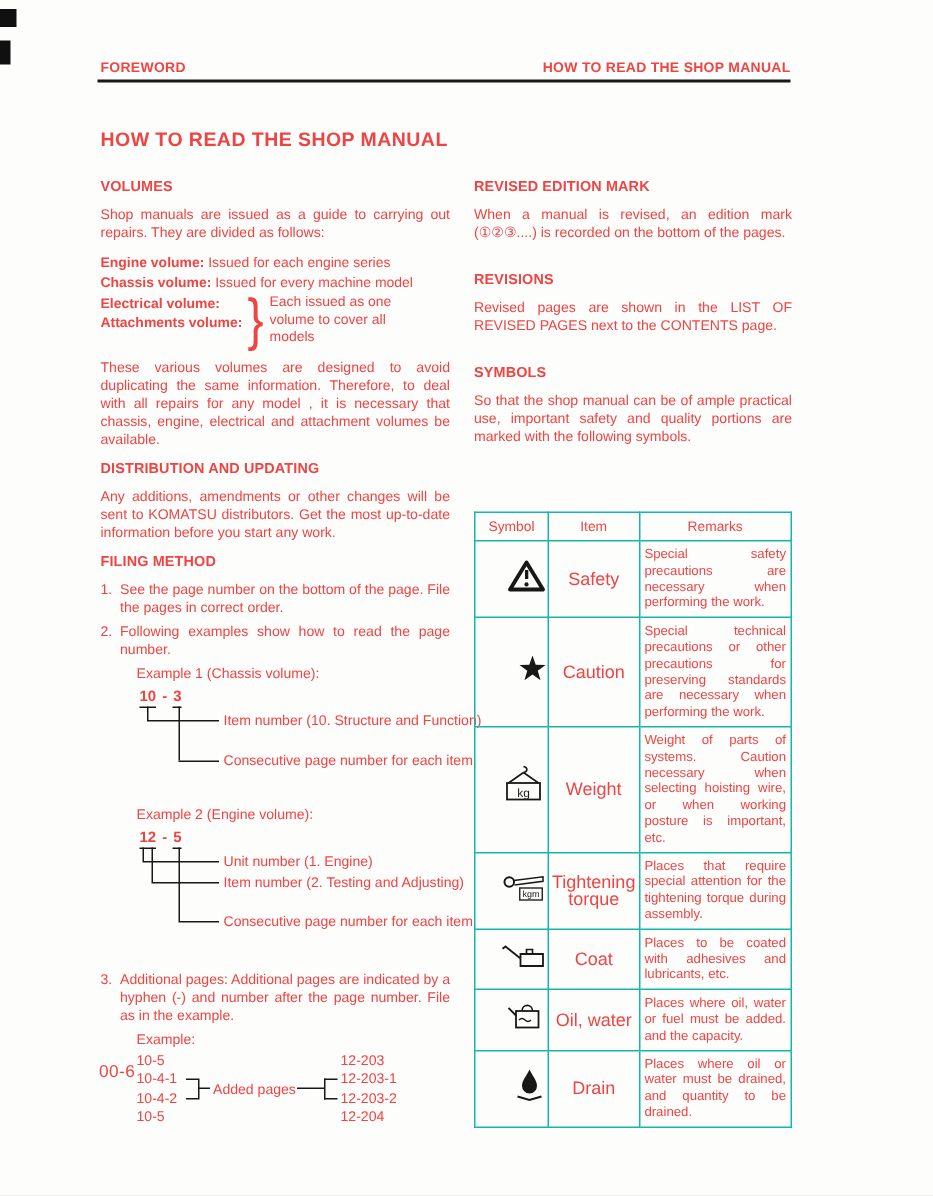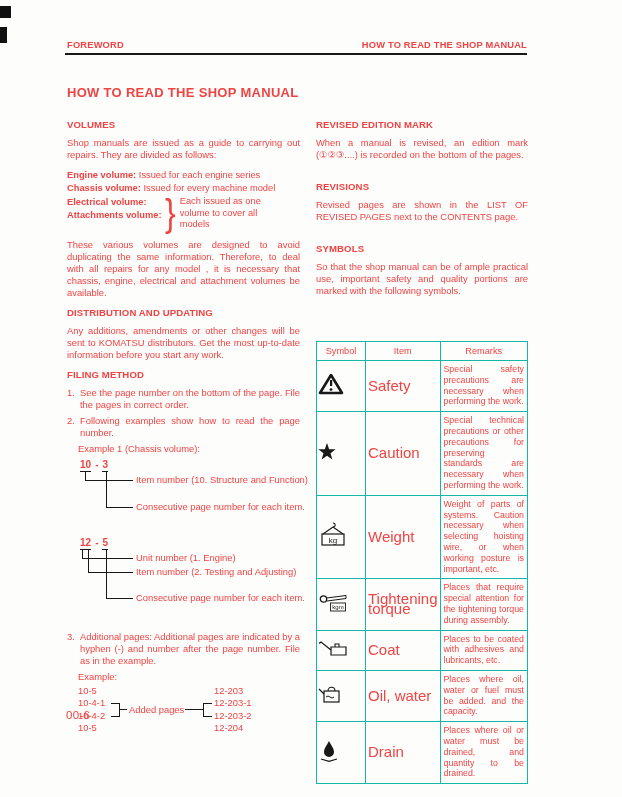--- a/index.html
+++ b/index.html
@@ -17,39 +17,39 @@
   .shead{font-weight:bold;font-size:9.6px;margin:0 0 7px;letter-spacing:.1px}
   .mt14{margin-top:0}.mt20{margin-top:20px}
   p.body{font-size:9.4px;line-height:12px;margin:0 0 8px;text-align:justify}
   .volrow{font-size:9.3px;line-height:12.5px;white-space:nowrap}
   .bracegrp{display:flex;align-items:flex-start;margin:2px 0 8px}
   .bl{width:98px;font-size:9.3px;line-height:12.5px;flex:none}
   .brace{font-size:32px;font-weight:400;line-height:34px;transform:scaleY(1.2);margin-right:4px;flex:none}
   .bt{width:100px;font-size:9.3px;line-height:11.5px}
   .li{display:flex;font-size:9.4px;line-height:12px;margin:0 0 4px;text-align:justify}
   .li .num{width:13px;flex:none}
-  .ex{margin-left:11px}
+  .ex{margin-left:24px}
   .exlabel{font-size:9.4px;margin:2px 0 5px}
   .diagram{position:relative;margin-left:2px}
   .d1{height:70px;margin-bottom:8px}
   .d2{height:84px;margin-bottom:10px}
   .pgnum{font-size:10px;font-weight:bold}
   .pgnum .u{border-bottom:1.2px solid #181818;padding-bottom:1px}
   .pgnum .dash{margin:0 4px}
   .hl{position:absolute;height:1px;background:#181818}
   .vl{position:absolute;width:1px;background:#181818}
   .co{position:absolute;width:172px;font-size:9.4px;line-height:11.5px}
   .pages{position:relative;height:56px;margin-top:3px}
   .pcol{position:absolute;top:0;font-size:9.4px;line-height:12.5px}
   .aplabel{position:absolute;font-size:9.4px;line-height:11px}
   table.sym{border-collapse:collapse;width:100%;margin-top:44px}
   .sym th,.sym td{border:1px solid #14b8a6}
   .sym th{font-weight:normal;font-size:9.2px;height:16px;text-align:center}
-  td.icon{width:46px;text-align:left;vertical-align:middle;padding:2px 1px}
-  td.item{width:48px;text-align:left;vertical-align:middle;font-size:15px;line-height:10.5px;padding:1px 2px}
+  td.icon{width:46px;text-align:right;vertical-align:middle;padding:2px 1px}
+  td.item{width:48px;text-align:center;vertical-align:middle;font-size:12px;line-height:10.5px;padding:1px 2px}
   td.rem{font-size:8.8px;line-height:10.8px;padding:3px 3px 4px;text-align:justify}
   .footer{position:absolute;left:66px;top:709px;font-size:11.5px;letter-spacing:.3px}
   .mark{position:absolute;left:0;background:#101010}
 </style>
 </head>
 <body>
 
 <div class="page">
 
   <div class="mark" style="top:6px;height:12px;width:11px"></div>
@@ -98,20 +98,21 @@
       <div class="diagram d1">
         <div class="pgnum"><span class="u">10</span><span class="dash">-</span><span class="u">3</span></div>
         <div class="vl" style="left:5px;top:12px;height:9px"></div>
         <div class="hl" style="left:5px;top:21px;width:48px"></div>
         <div class="vl" style="left:26px;top:12px;height:36px"></div>
         <div class="hl" style="left:26px;top:48px;width:27px"></div>
         <div class="co" style="left:56px;top:15px">Item number (10. Structure and Function)</div>
         <div class="co" style="left:56px;top:42px">Consecutive page number for each item.</div>
       </div>
 
+      <div class="exlabel">Example 2 (Engine volume):</div>
       <div class="diagram d2">
         <div class="pgnum"><span class="u">12</span><span class="dash">-</span><span class="u">5</span></div>
         <div class="vl" style="left:2px;top:12px;height:9px"></div>
         <div class="hl" style="left:2px;top:21px;width:51px"></div>
         <div class="vl" style="left:8px;top:12px;height:23px"></div>
         <div class="hl" style="left:8px;top:35px;width:45px"></div>
         <div class="vl" style="left:26px;top:12px;height:49px"></div>
         <div class="hl" style="left:26px;top:61px;width:27px"></div>
         <div class="co" style="left:56px;top:15px">Unit number (1. Engine)</div>
         <div class="co" style="left:56px;top:29px">Item number (2. Testing and Adjusting)</div>

